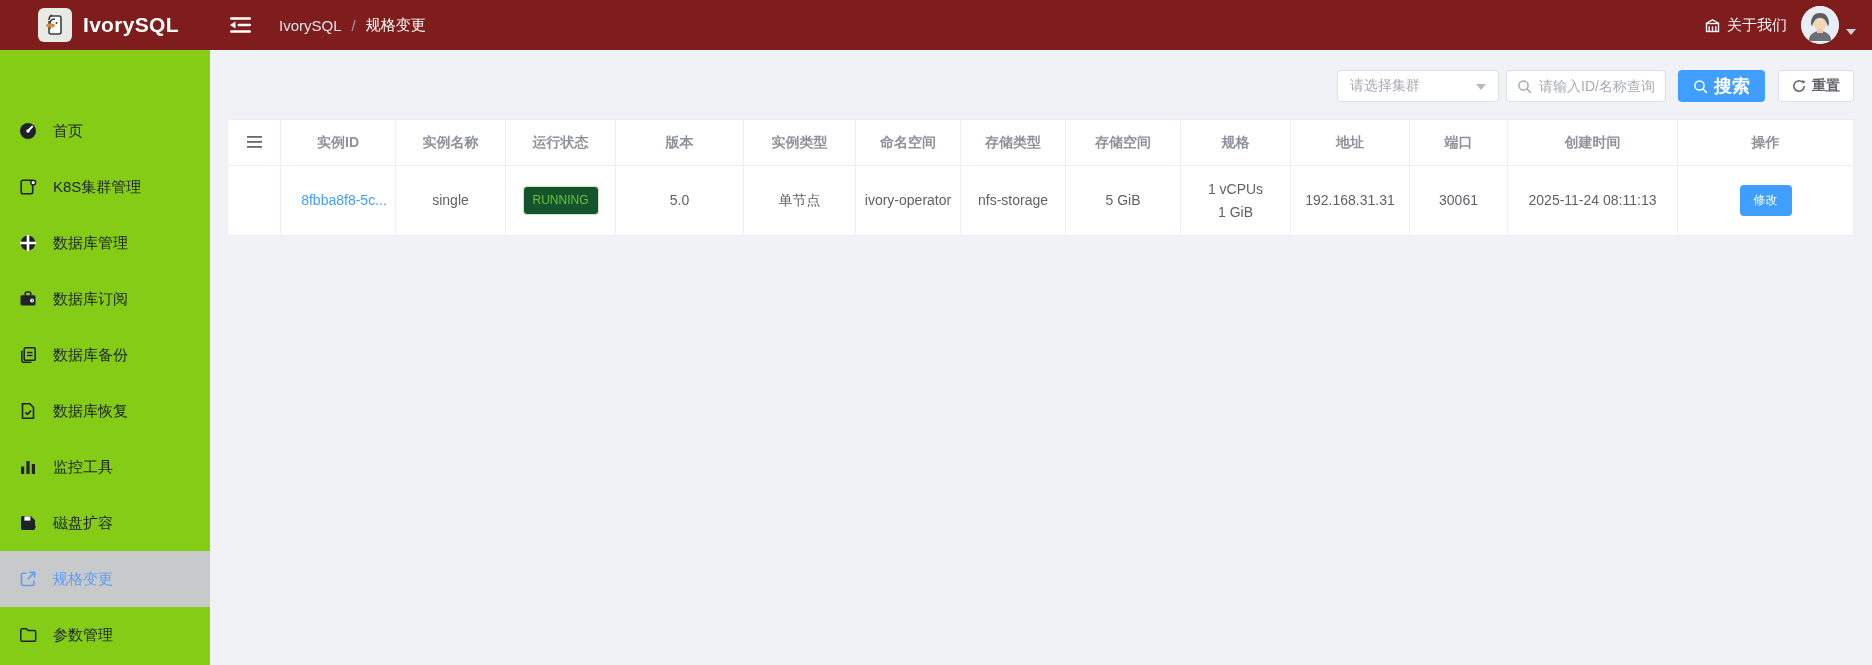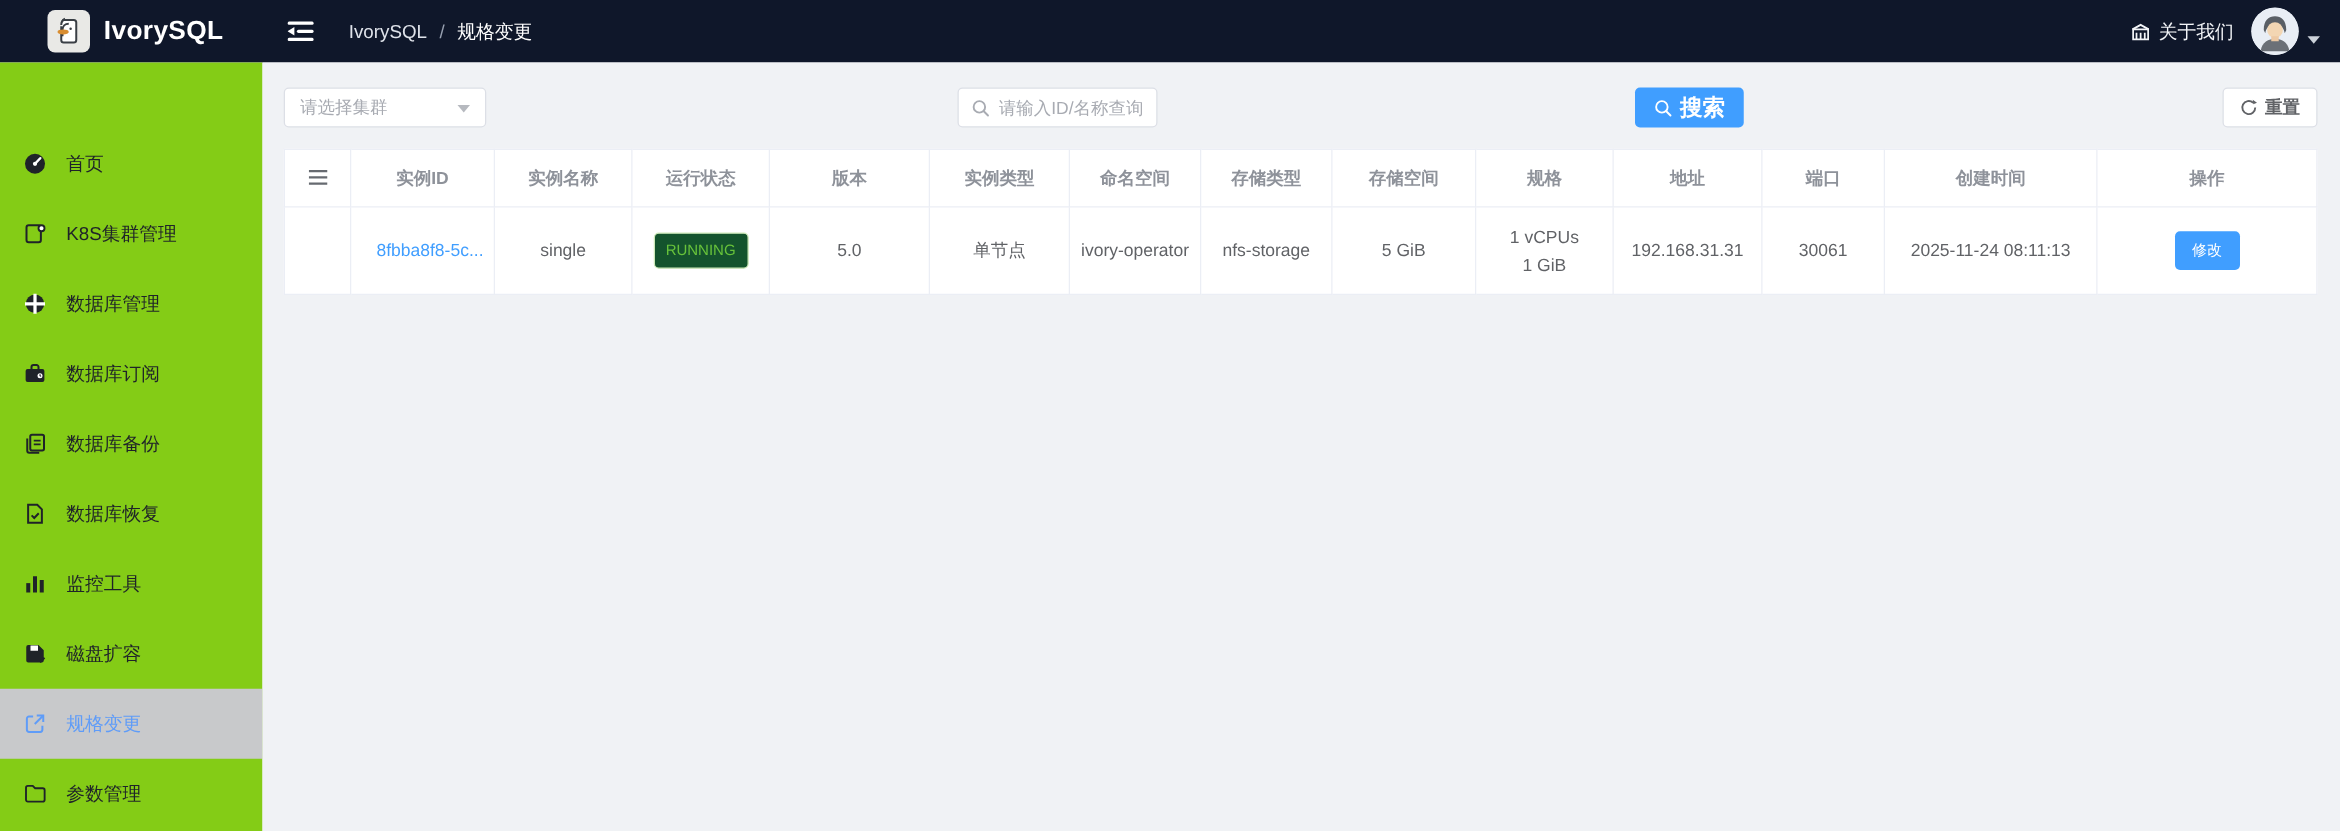--- a/index.html
+++ b/index.html
@@ -1,20 +1,20 @@
 <!DOCTYPE html>
 <html><head>
 <meta charset="utf-8">
 <style>
   * { margin:0; padding:0; box-sizing:border-box; }
   html,body { width:1872px; height:665px; overflow:hidden; }
   body { font-family:"Liberation Sans","DejaVu Sans",sans-serif; background:#fff; }
 
   
-  .navbar { height:50px; background:#0f172a; display:flex; align-items:center; color:#fff; }
+  .navbar { height:50px; background:#7f1d1d; display:flex; align-items:center; color:#fff; }
   .logo-wrap { width:210px; flex:none; display:flex; align-items:center; padding-left:38px; gap:11px; }
   .logo-badge { width:34px; height:34px; border-radius:6px; background:#e9e9e6; display:flex; align-items:center; justify-content:center; flex:none; }
   .logo-title { font-size:21px; font-weight:bold; letter-spacing:.3px; white-space:nowrap; }
   .hamburger { margin-left:20px; cursor:pointer; display:flex; align-items:center; }
   .breadcrumb { margin-left:28px; font-size:15px; display:flex; gap:10px; align-items:center; white-space:nowrap; }
   .bc-root { color:#dfe3ea; cursor:pointer; }
   .bc-sep { color:#97a0b0; }
   .bc-cur { color:#ffffff; }
   .nav-right { margin-left:auto; display:flex; align-items:center; padding-right:16px; }
   .about { display:flex; align-items:center; gap:7px; font-size:15px; cursor:pointer; color:#f2f4f7; }
@@ -26,21 +26,21 @@
 
   
   .sidebar { width:210px; flex:none; background:#84cc16; padding-top:53px; }
   .side-item { height:56px; display:flex; align-items:center; padding-left:19px; gap:16px; color:#1f2329; font-size:15px; cursor:pointer; }
   .side-item .icon { width:18px; height:18px; display:flex; align-items:center; justify-content:center; color:#1f2329; flex:none; }
   .side-item.selected { background:#c8c9cb; color:#5f9cf8; }
   .side-item.selected .icon { color:#5f9cf8; }
 
   
   .main { flex:1; background:#f0f2f5; padding:20px 19px 0 17px; }
-  .filter-bar { display:flex; justify-content:space-between; align-items:center; gap:7px; margin-bottom:17px; }
+  .filter-bar { display:flex; justify-content:flex-end; align-items:center; gap:7px; margin-bottom:17px; }
   .select-box { width:162px; height:32px; background:#fff; border:1px solid #dcdfe6; border-radius:4px; display:flex; align-items:center; justify-content:space-between; padding:0 12px; color:#a8abb2; font-size:14px; cursor:pointer; }
   .chevron { width:0; height:0; border-left:5px solid transparent; border-right:5px solid transparent; border-top:6px solid #b6b9bf; margin-top:2px; }
   .search-box { width:160px; height:32px; background:#fff; border:1px solid #dcdfe6; border-radius:4px; display:flex; align-items:center; padding:0 10px; gap:7px; color:#a8abb2; }
   .search-box input { border:none; outline:none; width:100%; font-size:14px; color:#606266; font-family:inherit; background:transparent; }
   .search-box input::placeholder { color:#a8abb2; }
   .btn-primary { height:32px; background:#409eff; color:#fff; border:none; border-radius:4px; font-size:18px; padding:0 15px; display:flex; align-items:center; gap:6px; cursor:pointer; margin-left:5px; font-family:inherit; font-weight:bold; }
   .btn-default { height:32px; background:#fff; color:#606266; border:1px solid #dcdfe6; border-radius:4px; font-size:14px; padding:0 13px; display:flex; align-items:center; gap:6px; cursor:pointer; margin-left:6px; font-family:inherit; font-weight:bold; }
 
   
   table { width:100%; border-collapse:collapse; background:#fff; table-layout:fixed; }

